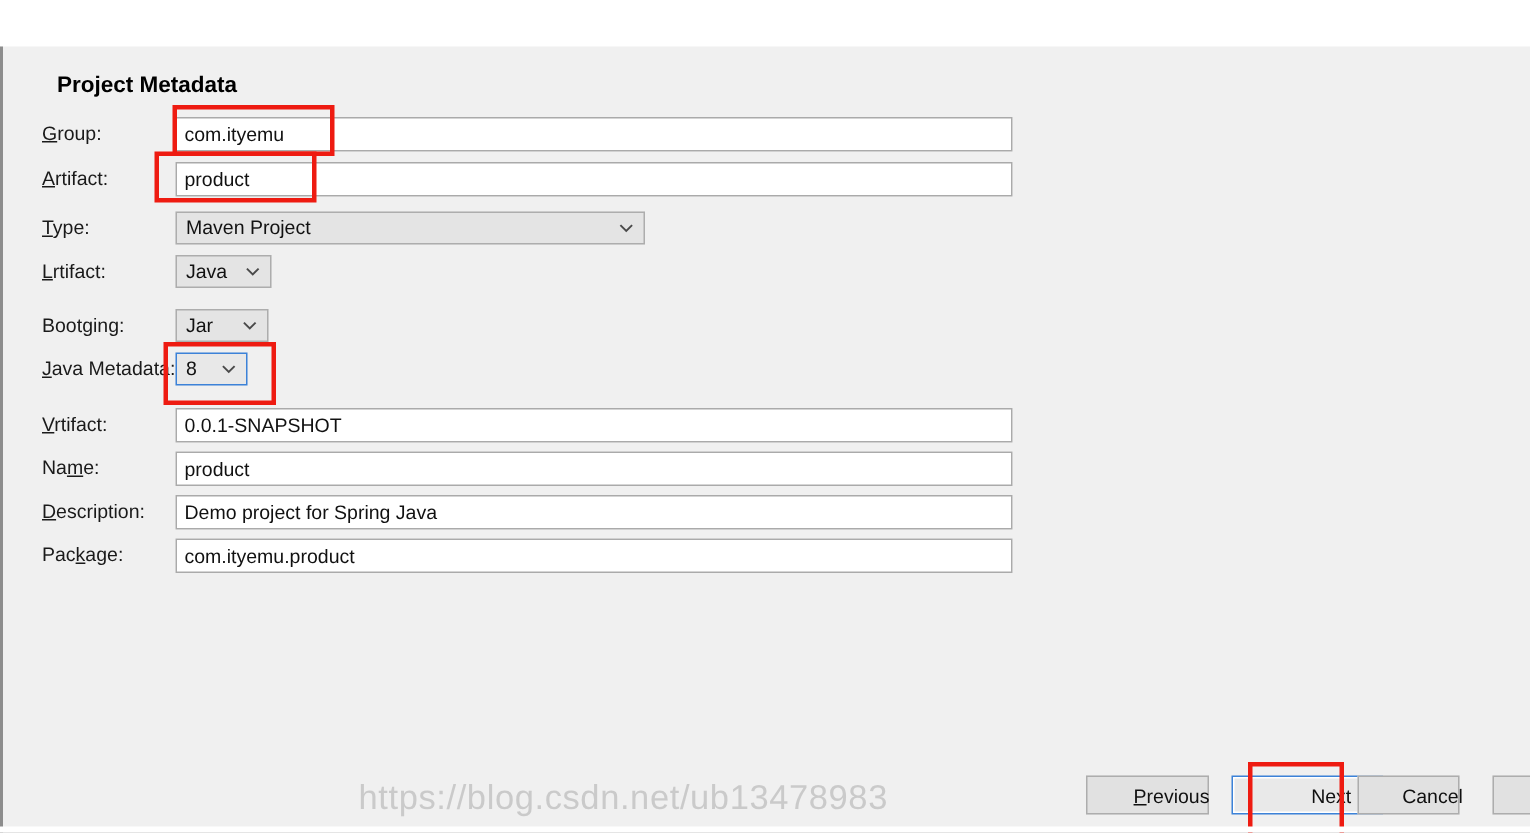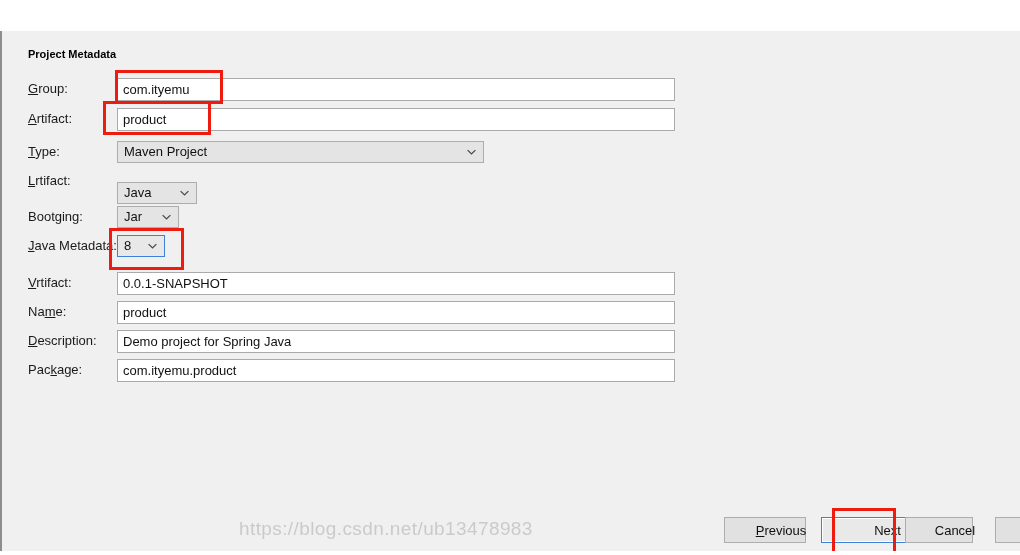--- a/index.html
+++ b/index.html
@@ -73,23 +73,23 @@
   .client-inner {
     position: absolute;
     left: 0; top: 0;
     width: 1018px;
     height: 522px;
   }
 
   
   .section-title {
     position: absolute;
-    left: 26px;
+    left: 36px;
     top: 17px;
-    font-size: 11px;
+    font-size: 15px;
     font-weight: bold;
     color: #000000;
     white-space: nowrap;
     text-align: right;
   }
 
   
   .row {
     position: absolute;
     left: 0;
@@ -183,21 +183,21 @@
   .btn u { text-decoration: underline; text-underline-offset: 1px; }
   .btn.default {
     border: 1px solid #3c82d8;
     background: #e9e9e9;
     box-shadow: inset 0 0 0 1px #ffffff;
   }
 
   
   .watermark {
     position: absolute;
-    font-size: 19px;
+    font-size: 23px;
     color: rgba(150,150,150,0.42);
     letter-spacing: 0.4px;
     white-space: nowrap;
     font-family: "Liberation Sans", sans-serif;
     pointer-events: none;
     user-select: none;
   }
 
   
   .outer-bottom {
@@ -238,31 +238,31 @@
         <div class="tfield" style="top:0px">com.ityemu</div>
       </div>
 
       <div class="row" style="top:77px">
         <span class="lbl"><u>A</u><span>rtifact:</span></span>
         <div class="tfield" style="top:0px">product</div>
       </div>
 
       <div class="row" style="top:110px">
         <span class="lbl"><u>T</u><span>ype:</span></span>
-        <div class="combo" style="top:0px; width:367px; padding-right:34px;">
+        <div class="combo" style="top:0px; width:313px; padding-right:34px;">
           <span class="ctext">Maven Project</span>
           <svg class="arrow" viewBox="0 0 11 11">
               <path d="M1.6 3.6 L5.5 7.4 L9.4 3.6" fill="none" stroke="#4a4a4a" stroke-width="1.3"></path>
             </svg>
         </div>
       </div>
 
       <div class="row" style="top:139px">
         <span class="lbl"><u>L</u><span>rtifact:</span></span>
-        <div class="combo" style="top:12px; width:80px; padding-right:20px;">
+        <div class="combo" style="top:0px; width:64px; padding-right:20px;">
           <span class="ctext">Java</span>
           <svg class="arrow" viewBox="0 0 11 11">
               <path d="M1.6 3.6 L5.5 7.4 L9.4 3.6" fill="none" stroke="#4a4a4a" stroke-width="1.3"></path>
             </svg>
         </div>
       </div>
 
       <div class="row" style="top:175px">
         <span class="lbl"><span>Boot</span><u>g</u><span>ing:</span></span>
         <div class="combo" style="top:0px; width:62px; padding-right:20px;">

